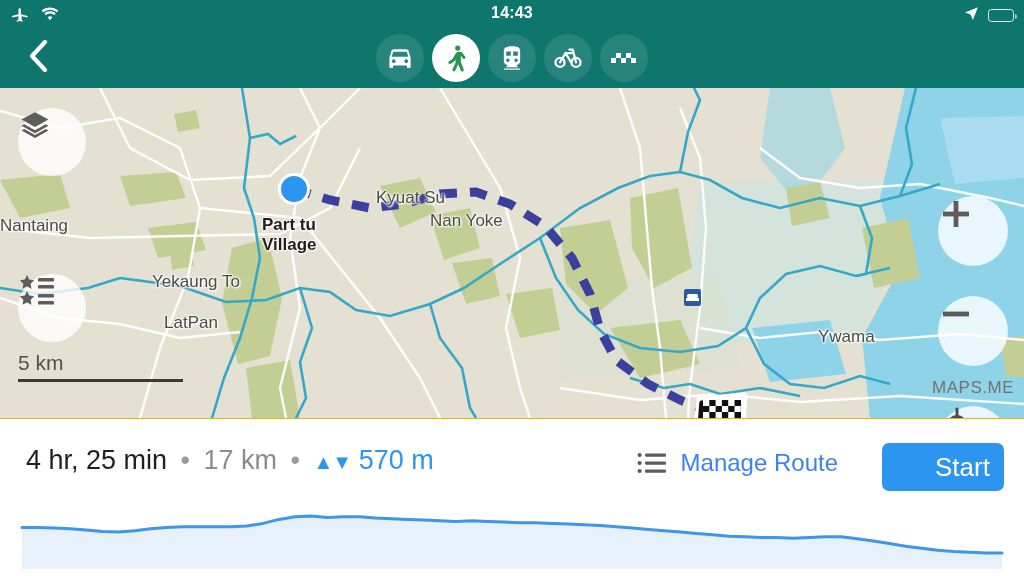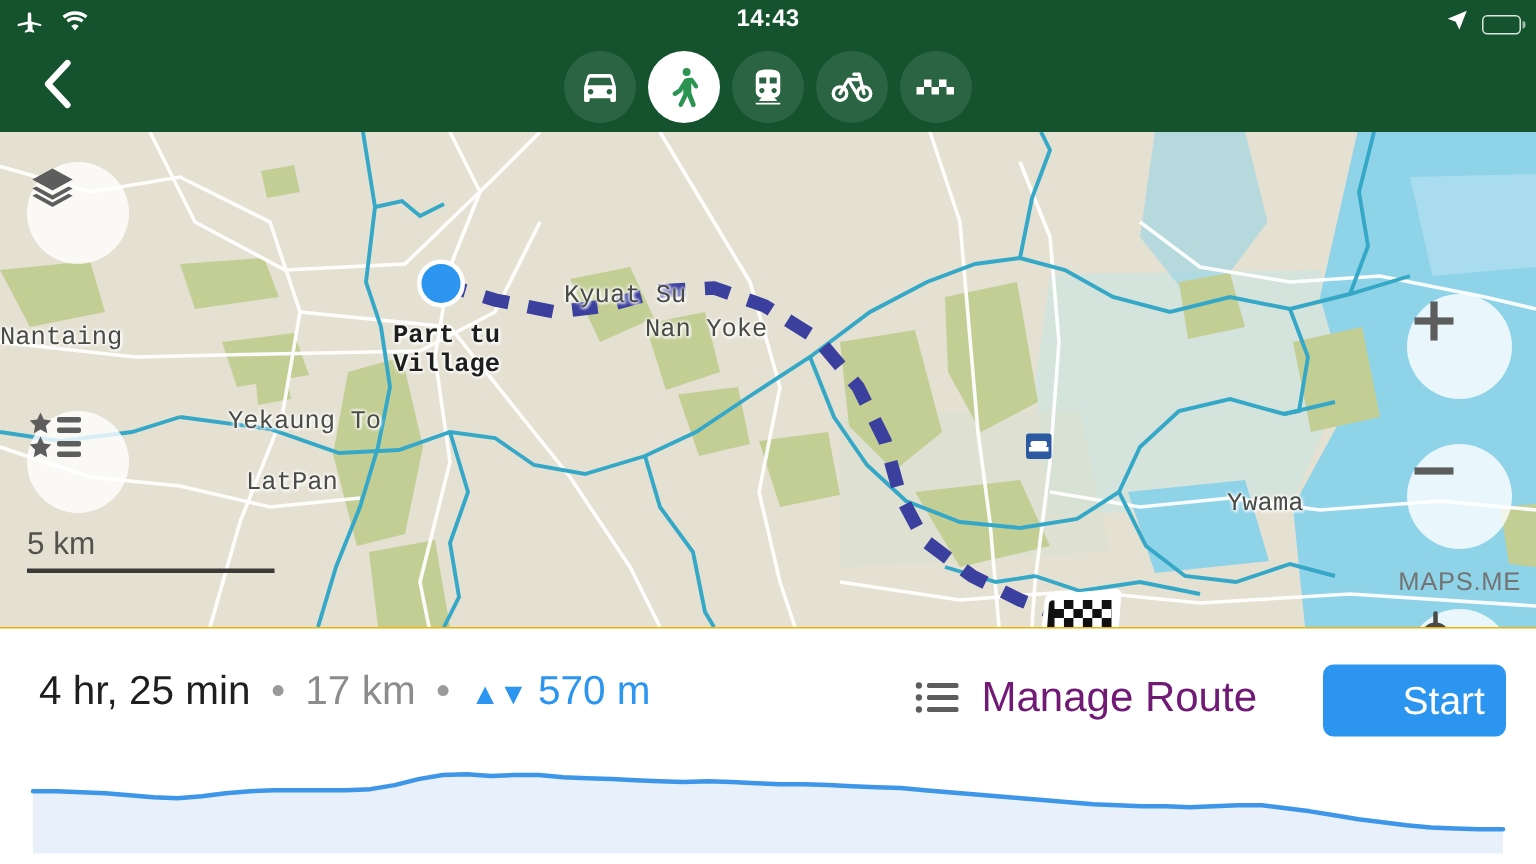--- a/index.html
+++ b/index.html
@@ -7,21 +7,21 @@
     width: 1024px; height: 576px;
     font-family: "Liberation Sans", sans-serif;
     overflow: hidden; background: #fff;
   }
   #app { position: relative; width: 1024px; height: 576px; }
 
   
   .header {
     position: absolute; top: 0; left: 0;
     width: 1024px; height: 112px;
-    background: #14532d;
+    background: #0f766e;
   }
   .statusbar {
     position: absolute; top: 0; left: 0; width: 100%; height: 28px;
     display: flex; align-items: center;
   }
   .sb-left { position: absolute; left: 10px; top: 4px; display: flex; align-items: center; gap: 10px; }
   .sb-center {
     position: absolute; left: 0; width: 100%; top: 4px;
     text-align: center; color: #fff; font-size: 16px; font-weight: bold;
     letter-spacing: .2px;
@@ -57,21 +57,21 @@
 
   
   .map {
     position: absolute; top: 88px; left: 0;
     width: 1024px; height: 330px;
     background: #e4e1d2; overflow: hidden;
   }
   .map svg { position: absolute; top: 0; left: 0; }
   .maplabel {
     position: absolute; color: #4a4a46;
-    font-size: 17px; font-family: Liberation Mono, monospace;
+    font-size: 17px; font-family: Liberation Sans, sans-serif;
     text-shadow: 0 0 3px #fff, 0 0 3px #fff, 0 0 2px #fff, 1px 1px 2px #fff;
     white-space: nowrap; pointer-events: none;
   }
   .maplabel.bold { font-weight: bold; color: #1e1e1e; text-align: left; }
   .watermark {
     position: absolute; right: 10px; bottom: 20px;
     color: #737373; font-size: 17px; letter-spacing: .5px;
     pointer-events: none;
   }
 
@@ -100,21 +100,21 @@
   .sum-dur { color: #1f1f1f; }
   .sum-sep { color: #9a9a9a; margin: 0 6px; }
   .sum-dist { color: #8c8c8c; }
   .sum-elev { color: #2b95ef; }
   .arrows { color: #2b95ef; font-size: 20px; letter-spacing: -1px; }
 
   .manage {
     position: absolute; right: 186px; top: 30px;
     display: flex; align-items: center; gap: 14px; cursor: pointer;
   }
-  .manage-label { color: #701a75; font-size: 28px; }
+  .manage-label { color: #3b82f6; font-size: 24px; }
   .startbtn {
     position: absolute; right: 20px; top: 24px;
     width: 122px; height: 48px; border-radius: 7px;
     background: #2b95ef; color: #fff; font-size: 26px;
     display: flex; align-items: center; justify-content: center;
     cursor: pointer; border: none;
     font-family: "Liberation Sans", sans-serif;
     padding-left: 39px;
   }
 

